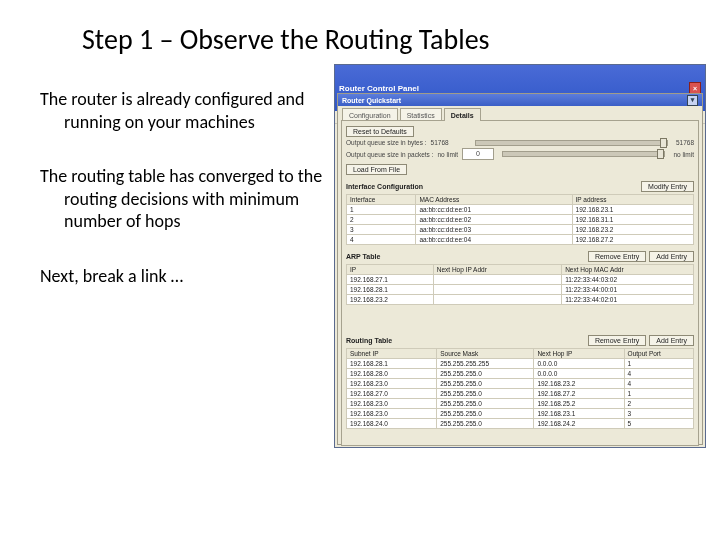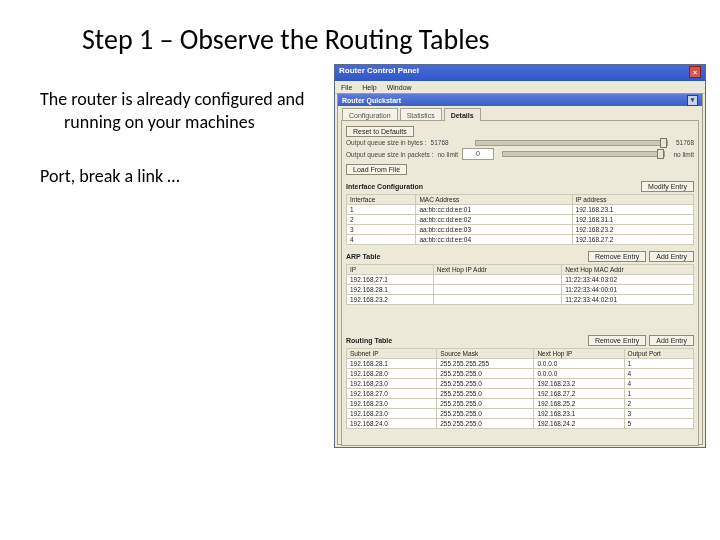--- a/index.html
+++ b/index.html
@@ -3,21 +3,21 @@
 <meta charset="utf-8">
 <style>
   html,body{margin:0;padding:0;width:720px;height:540px;font-family:Calibri,'Segoe UI',Arial,sans-serif;background:#fff;color:#000}
   .slide{position:relative;width:720px;height:540px}
   .title{position:absolute;left:82px;top:22px;font-size:28px;}
   .body-text{position:absolute;left:40px;top:88px;width:290px;font-size:18px;line-height:1.25}
   .body-text p{margin:0 0 0 0;text-indent:-24px;padding-left:24px}
   .body-text .block{margin-bottom:32px}
   
   .win{position:absolute;left:334px;top:64px;width:372px;height:384px;background:#ece9d8;border:1px solid #5a6a8f;font-family:Tahoma,Arial,sans-serif;font-size:7px;color:#222; box-sizing:border-box}
-  .titlebar{height:14px;background:linear-gradient(#4a6bd6,#2f56c8);color:#fff;display:flex;padding:1px 4px;font-size:8px;font-weight:bold}
+  .titlebar{height:14px;background:linear-gradient(#4a6bd6,#2f56c8);color:#fff;display:flex;align-items:center;padding:16px 4px;font-size:8px;font-weight:bold}
   .titlebar .x{margin-left:auto;width:10px;height:10px;background:#d9534f;border:1px solid #8a1f1a;color:#fff;display:flex;align-items:center;justify-content:center;font-size:7px;line-height:1}
   .menubar{height:12px;background:#ece9d8;display:flex;gap:10px;padding:0 6px;align-items:center;border-bottom:1px solid #c9c5b5}
   .menubar span{color:#222}
   .panel{position:absolute;left:2px;right:2px;top:28px;bottom:2px;background:#ece9d8;border:1px solid #a09c8a;box-sizing:border-box}
   .panel-title{background:linear-gradient(#5c7ddc,#3a5ec6);color:#fff;height:12px;display:flex;align-items:center;padding:0 4px;font-size:7px;font-weight:bold}
   .panel-title .pmin{margin-left:auto;width:9px;height:9px;background:#c7d3f2;border:1px solid #345;color:#345;display:flex;align-items:center;justify-content:center;font-size:7px}
   .tabs{display:flex;gap:0;height:12px;margin-top:2px;padding-left:4px}
   .tab{padding:0 6px;border:1px solid #a6a28f;border-bottom:none;background:#f5f3e8;height:12px;display:flex;align-items:center;margin-right:2px;color:#555}
   .tab.active{background:#ece9d8;font-weight:bold;color:#222;position:relative;z-index:2}
   .tab-panel{border:1px solid #a6a28f;margin:0 3px 3px 3px;background:#ece9d8;padding:3px 4px 3px 4px;height:326px;box-sizing:border-box;position:relative;overflow:hidden}
@@ -34,21 +34,22 @@
   table.data th{background:#ece9d8;color:#222;font-weight:normal}
   .sub{font-size:6.5px;color:#444}
 </style>
 </head>
 <body>
 
 <div class="slide">
   <div class="title">Step 1 – Observe the Routing Tables</div>
   <div class="body-text">
     <p class="block">The router is already configured and running on your machines</p>
-    <p class="block">Port, break a link …</p>
+    <p class="block">The routing table has converged to the routing decisions with minimum number of hops</p>
+    <p class="block">Next, break a link …</p>
   </div>
 
   <div class="win">
     <div class="titlebar">
       <span>Router Control Panel</span>
       <span class="x">×</span>
     </div>
     <div class="menubar">
       <span>File</span>
       <span>Help</span>

